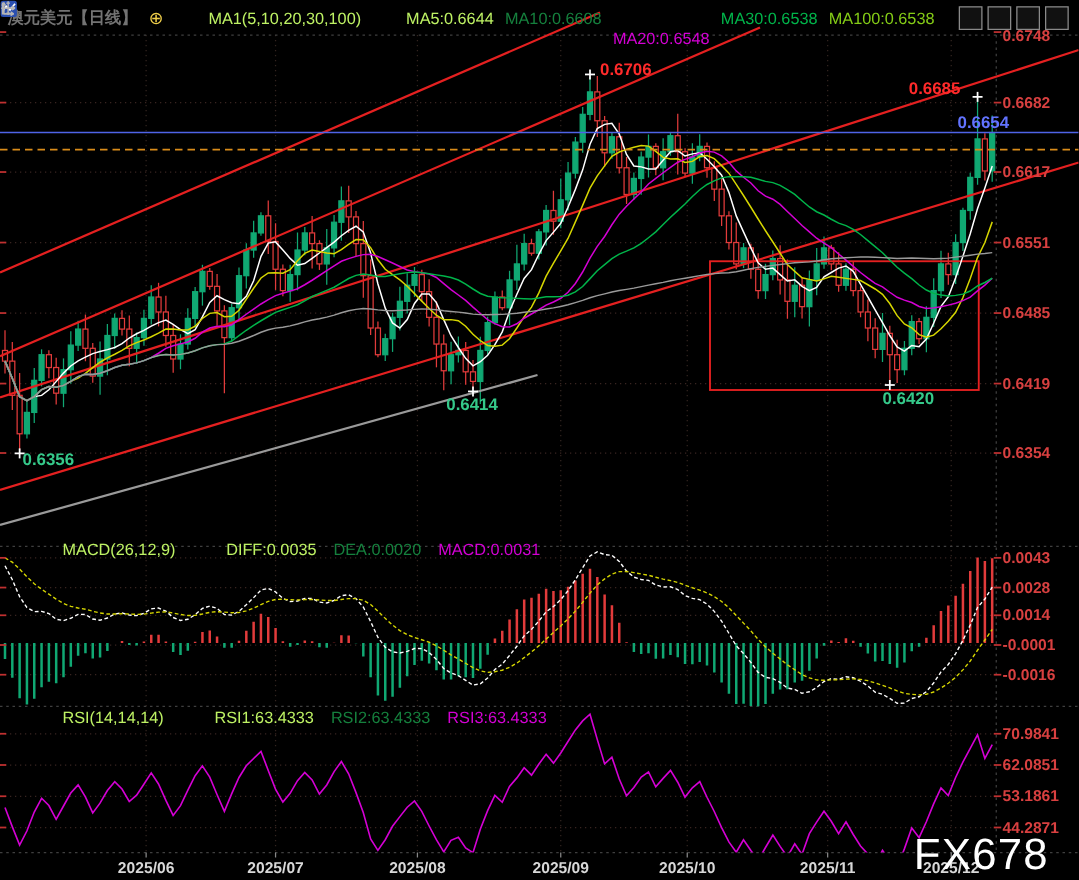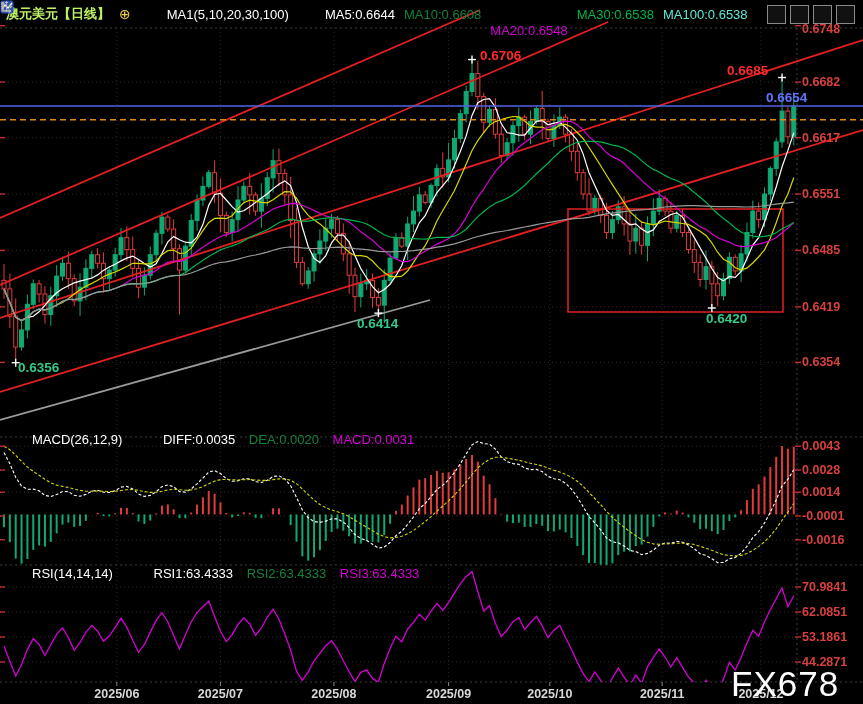--- a/index.html
+++ b/index.html
@@ -1,28 +1,28 @@
 <!DOCTYPE html>
 <html><head>
 <meta charset="utf-8">
 <style>
   html,body{margin:0;padding:0;background:#000;}
   .stage{position:relative;width:863px;height:704px;background:#000;overflow:hidden;
          font-family:"Liberation Sans","DejaVu Sans",sans-serif;}
   .hdr{position:absolute;left:0;top:0;width:863px;height:28px;display:flex;align-items:center;
        gap:9px;padding-left:6px;box-sizing:border-box;font-size:13px;white-space:nowrap;}
-  .hdr .sym{color:#bef264;font-weight:bold;text-align:right;}
+  .hdr .sym{color:#737373;font-weight:bold;text-align:right;}
   .hdr .plus{color:#f0cf4a;font-size:14px;}
-  .c-white{color:#ffffff;padding-left:27px;} .c-yellow{color:#15803d;} .c-magenta{color:#d400d4;margin-top:32px;}
-  .c-green{color:#00b44a;text-align:right;} .c-gray{color:#5eead4;}
+  .c-white{color:#bef264;padding-left:27px;} .c-yellow{color:#15803d;} .c-magenta{color:#d400d4;margin-top:32px;}
+  .c-green{color:#00b44a;text-align:right;} .c-gray{color:#84cc16;}
   .spacer{flex:1;}
   .tools{display:flex;gap:4px;margin-right:8px;}
   .tbtn{width:17px;height:17px;border:1px solid #8a8a8a;background:#111;display:flex;
         align-items:center;justify-content:center;cursor:pointer;}
-  .pane-hdr{position:absolute;left:5px;font-size:13px;white-space:nowrap;pointer-events:none;}
+  .pane-hdr{position:absolute;left:23px;font-size:13px;white-space:nowrap;pointer-events:none;}
   .pane-hdr span{margin-right:10px;}
   .wm{position:absolute;left:731px;top:664px;color:#ffffff;font-size:35px;font-weight:500;
       letter-spacing:1px;pointer-events:none;}
   svg{position:absolute;left:0;top:0;}
   text{font-family:"Liberation Sans","DejaVu Sans",sans-serif;}
 </style>
 </head>
 <body>
 
 <div class="stage">

